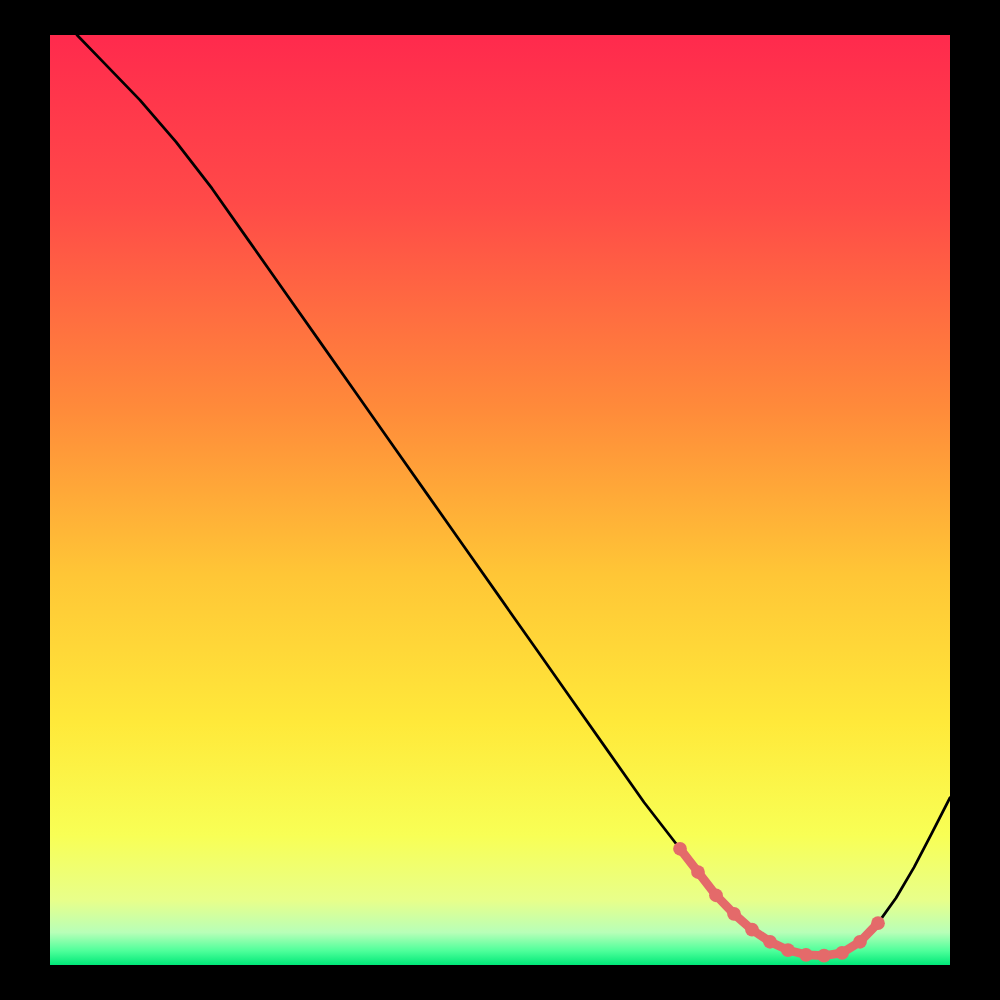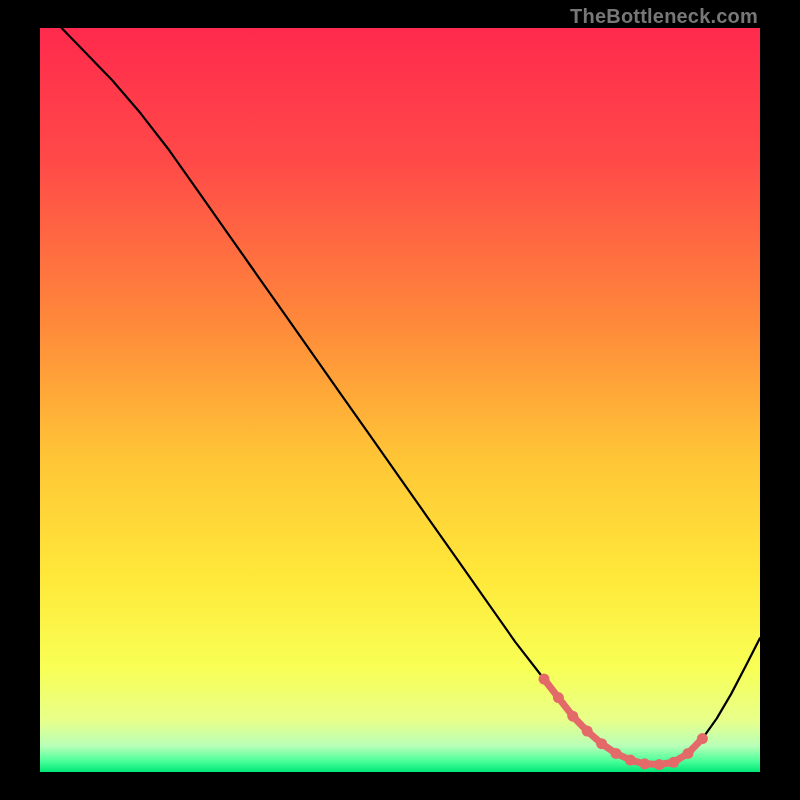--- a/index.html
+++ b/index.html
@@ -36,21 +36,20 @@
     color: #777777;
     letter-spacing: 0.2px;
   }
   svg {
     display: block;
   }
 </style>
 </head>
 <body>
 <div class="frame">
-  <div class="watermark">TheBottleneck.com</div>
   <div class="plot">
     <svg id="chart-svg" width="720" height="744" viewBox="0 0 720 744" preserveAspectRatio="none">
         <defs>
           <linearGradient id="bg-grad" x1="0" y1="0" x2="0" y2="1">
             <stop offset="0%" stop-color="#ff2a4d"></stop>
             <stop offset="18%" stop-color="#ff4a48"></stop>
             <stop offset="40%" stop-color="#ff8a3a"></stop>
             <stop offset="57.99999999999999%" stop-color="#ffc636"></stop>
             <stop offset="74%" stop-color="#ffe93a"></stop>
             <stop offset="86%" stop-color="#f8ff55"></stop>

